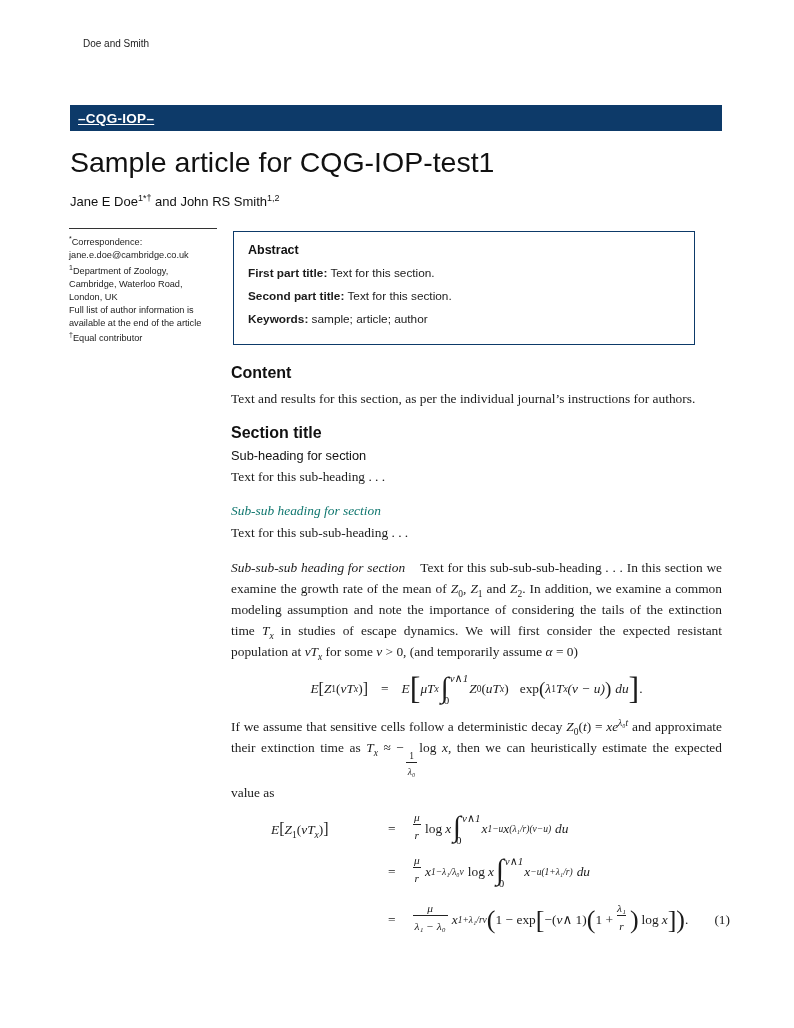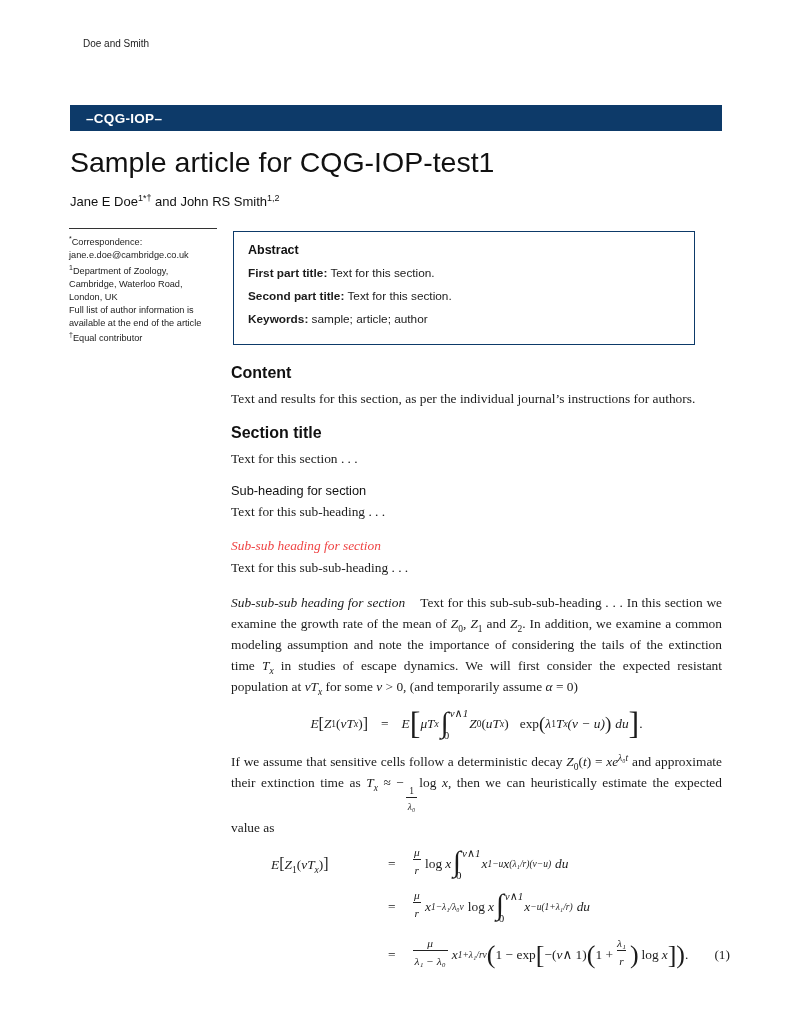--- a/index.html
+++ b/index.html
@@ -8,21 +8,21 @@
     font-family:"Liberation Serif","DejaVu Serif",serif; color:#1b1b1b;
     overflow:hidden;
   }
 
   .running-head { position:absolute; left:70px; top:38px; font-size:10px;
     font-family:"Liberation Sans","DejaVu Sans",sans-serif; color:#222;padding-left:13px; }
 
   .banner { position:absolute; left:70px; top:105px; width:652px; height:26px;
     background:var(--brand_navy,#0d3a69); color:#fff; display:flex; align-items:center; }
   .banner span { font-family:"Liberation Sans","DejaVu Sans",sans-serif;
-    font-weight:bold; font-size:13.5px; padding-left:16px; letter-spacing:.3px; }
+    font-weight:bold; font-size:13.5px; padding-left:8px; letter-spacing:.3px;text-decoration:underline; }
 
   .title { position:absolute; left:70px; top:146px; margin:0; font-weight:normal;
     font-size:28.5px; font-family:"Liberation Sans","DejaVu Sans",sans-serif; color:#111; }
 
   .authors { position:absolute; left:70px; top:193px; font-size:13px;
     font-family:"Liberation Sans","DejaVu Sans",sans-serif; color:#111; }
   .authors sup { font-size:9px; }
 
   .sidebar { position:absolute; left:69px; top:228px; width:148px;
     font-family:"Liberation Sans","DejaVu Sans",sans-serif; font-size:9.2px;
@@ -35,21 +35,21 @@
     padding:11px 14px; font-family:"Liberation Sans","DejaVu Sans",sans-serif; }
   .abs-heading { font-weight:bold; font-size:12.5px; margin-bottom:9px; color:#111; }
   .abs-line { margin:0 0 8px 0; font-size:11.8px; line-height:15px; color:#1b1b1b; }
   .abs-line b { font-weight:bold; }
 
   .main { position:absolute; left:231px; top:364px; width:491px; }
   .main h2 { margin:0 0 6px 0; font-size:16px; font-weight:bold;
     font-family:"Liberation Sans","DejaVu Sans",sans-serif; color:#111; }
   .main h3 { margin:0 0 3px 0; font-size:12.8px; font-weight:normal;
     font-family:"Liberation Sans","DejaVu Sans",sans-serif; color:#111; }
-  .main h4 { margin:0 0 3px 0; font-size:13.4px; font-weight:normal; font-style:italic; color:#ef4444; }
+  .main h4 { margin:0 0 3px 0; font-size:13.4px; font-weight:normal; font-style:italic; color:#0f766e; }
   .body { margin:0 0 14px 0; font-size:13.4px; line-height:21px; }
   .mb15 { margin-bottom:15px; } .mb16 { margin-bottom:16px; }
   .mb0 { margin-bottom:0; }
   .just { text-align:justify; }
 
   .it { font-style:italic; }
   .rm { font-style:normal; }
   sub.su, sup.su { font-size:9.5px; line-height:0; }
   .runin-gap { display:inline-block; width:15px; }
 
@@ -111,21 +111,20 @@
     <p class="abs-line"><b>Second part title:</b><span> Text for this section.</span></p>
     <p class="abs-line"><b>Keywords:</b><span> sample; article; author</span></p>
   </div>
 
   <div class="main">
 
     <h2>Content</h2>
     <p class="body just mb15">Text and results for this section, as per the individual journal’s instructions for authors.</p>
 
     <h2>Section title</h2>
-    <p class="body">Text for this section . . .</p>
 
     <h3>Sub-heading for section</h3>
     <p class="body mb16">Text for this sub-heading . . .</p>
 
     <h4>Sub-sub heading for section</h4>
     <p class="body">Text for this sub-sub-heading . . .</p>
 
     <p class="body just mb0"><span class="it">Sub-sub-sub heading for section</span><span class="runin-gap"></span><span>Text for this sub-sub-sub-heading . . . In this section we examine the growth rate of the mean of </span><span class="it">Z</span><sub class="su">0</sub><span>, </span><span class="it">Z</span><sub class="su">1</sub><span> and </span><span class="it">Z</span><sub class="su">2</sub><span>. In addition, we examine a common modeling assumption and note the importance of considering the tails of the extinction time </span><span class="it">T</span><sub class="su it">x</sub><span> in studies of escape dynamics. We will first consider the expected resistant population at </span><span class="it">vT</span><sub class="su it">x</sub><span> for some </span><span class="it">v</span><span> &gt; 0, (and temporarily assume </span><span class="it">α</span><span> = 0)</span></p>
 
     <div class="eq">

